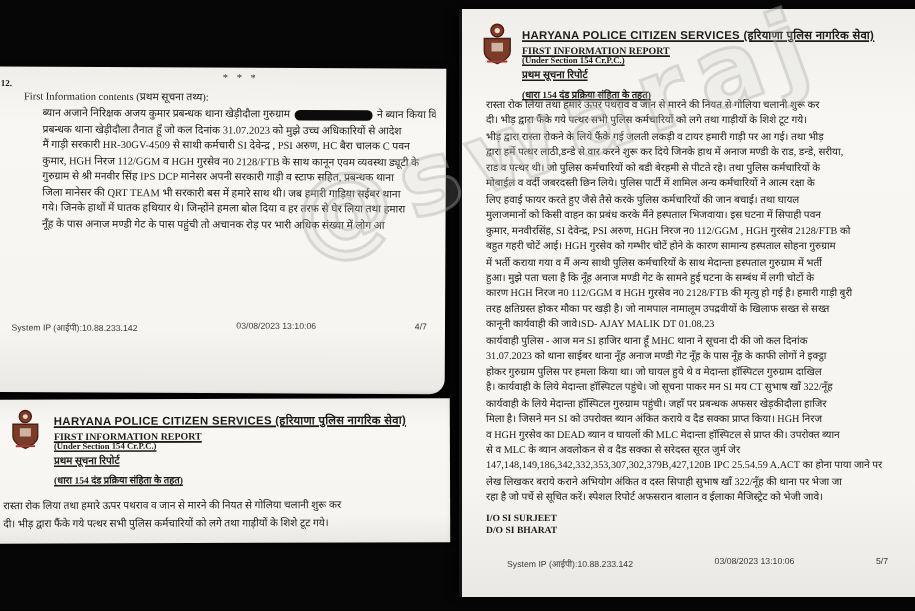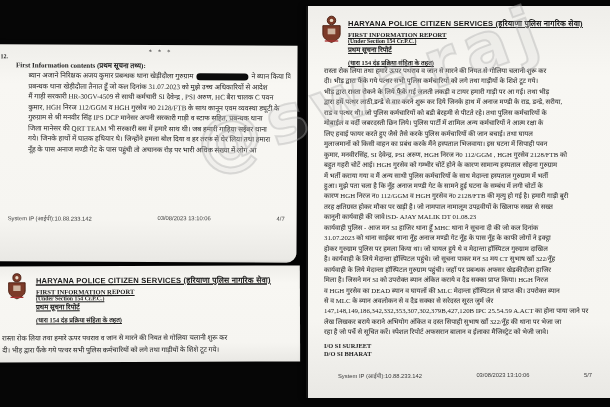--- a/index.html
+++ b/index.html
@@ -17,21 +17,21 @@
     box-shadow:0 3px 7px rgba(0,0,0,.85); }
   #pageB { left:-12px; top:266px; width:312px; height:96px;
     transform:rotate(-.2deg); box-shadow:0 -1px 4px rgba(0,0,0,.6); }
   #pageR { left:306px; top:6px; width:308px; height:392px;
     border-left:2px solid #141414; box-shadow:-2px 0 5px rgba(0,0,0,.7); }
 
   .dots { position:absolute; left:160px; top:3px; font-size:7px; letter-spacing:2px; color:#333; }
 
   .secrow { position:absolute; left:12px; top:9px; width:290px; }
   .itemnum { font-weight:bold; font-size:6px; vertical-align:top; margin-right:8px; }
-  .sectitle { font-weight:bold; font-size:7px; }
+  .sectitle { font-weight:normal; font-size:7px; }
 
   .bodyA { position:absolute; left:40px; top:26px; width:262px; }
   .bodyA .bline { font-size:7px; line-height:10.5px; white-space:nowrap; overflow:hidden; }
   .first-line { display:flex; align-items:center; gap:3px; }
   .redact { display:inline-block; width:52px; height:7px; background:#0c0c0c; border-radius:4px; flex:none; }
 
   .footer { position:absolute; display:flex; justify-content:space-between;
     font-size:5.8px; color:#3a3a3a; font-family:"Liberation Sans","DejaVu Sans",sans-serif; }
   #pageA .footer { left:20px; right:12px; top:170px; }
   #pageR .footer { left:30px; right:24px; top:366px; }

